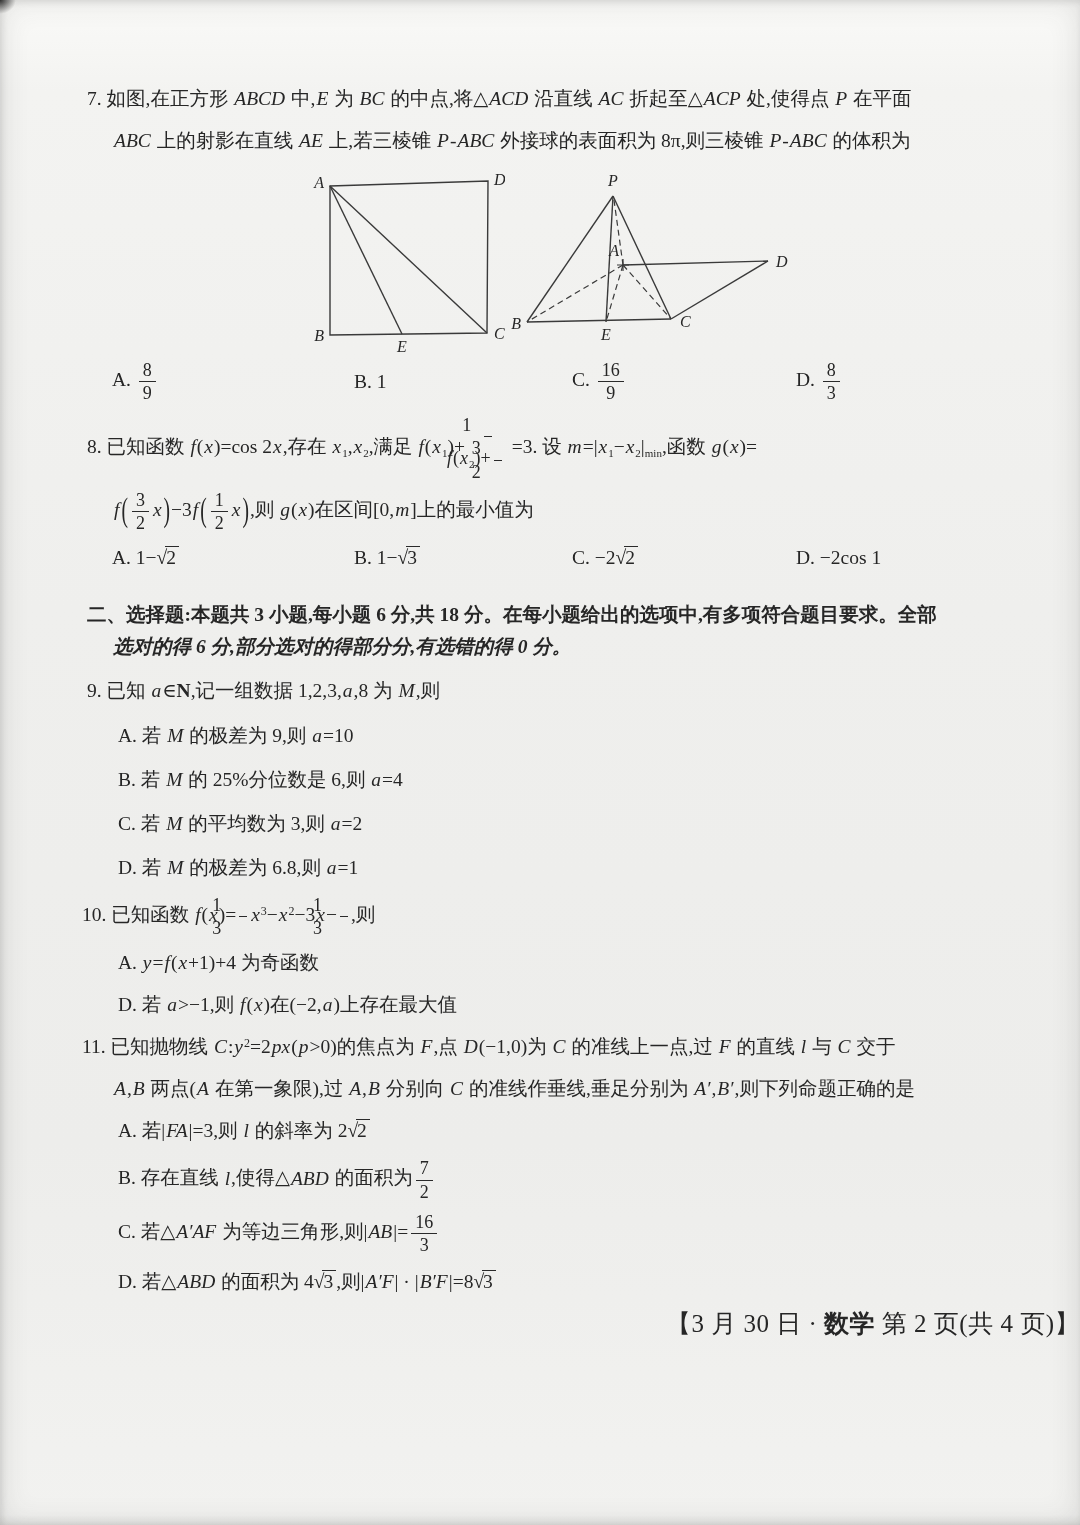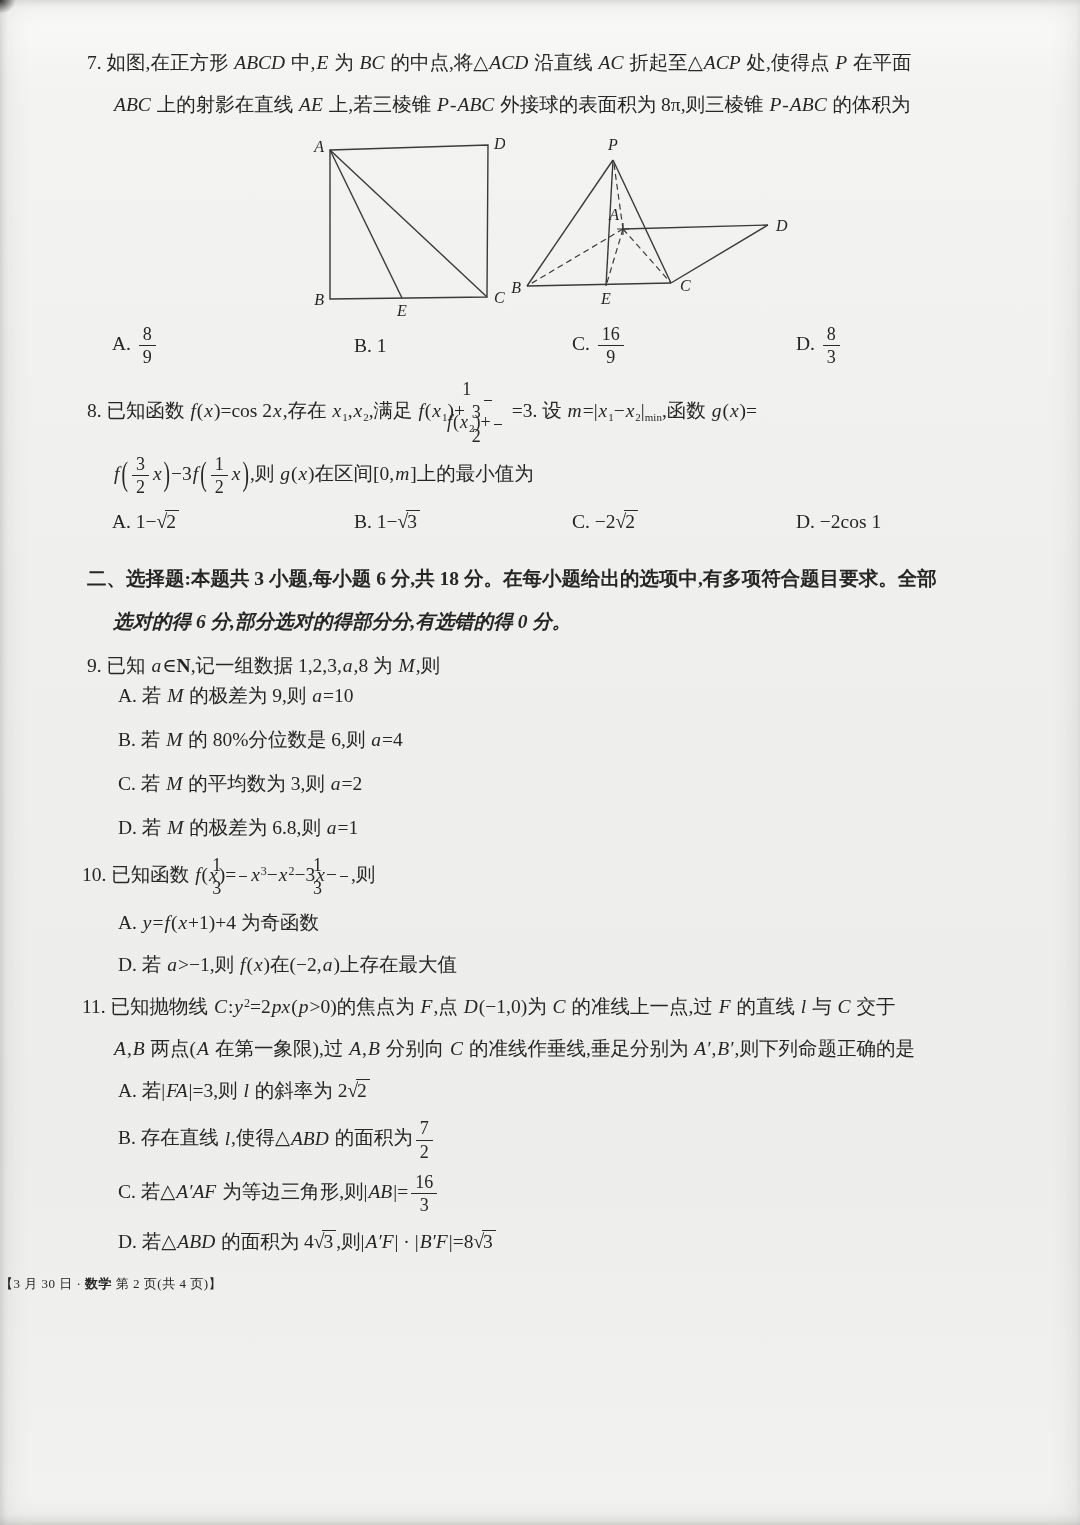--- a/index.html
+++ b/index.html
@@ -1,21 +1,21 @@
 <!DOCTYPE html>
 <html><head>
 <meta charset="utf-8">
 <style>
   html,body{margin:0;padding:0;}
   body{width:1080px;height:1525px;overflow:hidden;background:#e9e9e7;}
   .page{
     position:relative;width:1080px;height:1525px;box-sizing:border-box;
     background:linear-gradient(180deg,#fafaf8 0%,#f3f3f1 6%,#efefed 40%,#ededeb 75%,#f2f2f0 100%);
     box-shadow:inset 0 0 30px rgba(60,60,55,.14), inset 2px 2px 6px rgba(40,40,40,.12);
-    padding-top:48px;
+    padding-top:84px;
     font-family:"Liberation Serif","DejaVu Serif",serif;
     color:#262626;
   }
   .page::before{content:"";position:absolute;left:0;top:0;width:16px;height:14px;
     background:radial-gradient(ellipse at 0 0,rgba(20,20,20,.85),rgba(20,20,20,0) 70%);}
   .page::after{content:"";position:absolute;left:0;bottom:0;width:100%;height:10px;
     background:linear-gradient(0deg,rgba(80,80,75,.10),rgba(80,80,75,0));}
 
   .line{font-size:19.5px;line-height:30px;}
   .x{font-family:"Liberation Serif","DejaVu Serif",serif;}
@@ -38,24 +38,24 @@
   .cont{padding-left:113px;}
   .opt{padding-left:118px;}
   .sec{padding-left:113px;text-indent:-26px;font-weight:700;}
   .sec2{padding-left:113px;font-weight:700;font-style:italic;}
   .optrow{display:grid;grid-template-columns:242px 218px 224px auto;padding-left:112px;
           align-items:center;font-size:19.5px;line-height:30px;}
   .optcell{white-space:nowrap;}
   .figrow{display:flex;padding-left:290px;margin-bottom:4px;height:190px;align-items:flex-start;}
   .figlabel text{font-size:16px;font-style:italic;fill:#262626;
       font-family:"Liberation Serif","DejaVu Serif",serif;}
-  .footer{text-align:left;font-size:13px;margin-top:10px;letter-spacing:.5px;}
+  .footer{text-align:right;font-size:25px;margin-top:10px;letter-spacing:.5px;}
 
   .mb8{margin-bottom:8px}.mb10{margin-bottom:10px}.mb12{margin-bottom:12px}
-  .mb13{margin-bottom:13px}.mb14{margin-bottom:14px}.mb15{}
+  .mb13{margin-bottom:2px}.mb14{margin-bottom:14px}.mb15{margin-bottom:15px}
   .mb16{margin-bottom:27px}
 </style>
 </head>
 <body>
 
 <div class="page">
   <div id="content">
       <div class="line q1 mb12"><span class="x">7. 如图,在正方形 </span><span class="m">ABCD</span><span class="x"> 中,</span><span class="m">E</span><span class="x"> 为 </span><span class="m">BC</span><span class="x"> 的中点,将△</span><span class="m">ACD</span><span class="x"> 沿直线 </span><span class="m">AC</span><span class="x"> 折起至△</span><span class="m">ACP</span><span class="x"> 处,使得点 </span><span class="m">P</span><span class="x"> 在平面</span></div>
       <div class="line cont mb10"><span class="m">ABC</span><span class="x"> 上的射影在直线 </span><span class="m">AE</span><span class="x"> 上,若三棱锥 </span><span class="m">P</span><span class="x">-</span><span class="m">ABC</span><span class="x"> 外接球的表面积为 8π,则三棱锥 </span><span class="m">P</span><span class="x">-</span><span class="m">ABC</span><span class="x"> 的体积为</span></div>
       <div class="figrow">
@@ -133,21 +133,21 @@
       <div class="optrow mb16">
         <div class="optcell"><span class="x">A. 1−</span><span class="sqrt"><span class="rad">√</span><span class="radbar"><span class="x">2</span></span></span></div>
         <div class="optcell"><span class="x">B. 1−</span><span class="sqrt"><span class="rad">√</span><span class="radbar"><span class="x">3</span></span></span></div>
         <div class="optcell"><span class="x">C. −2</span><span class="sqrt"><span class="rad">√</span><span class="radbar"><span class="x">2</span></span></span></div>
         <div class="optcell"><span class="x">D. −2cos 1</span></div>
       </div>
       <div class="line sec mb13"><span class="b">二、选择题:本题共 3 小题,每小题 6 分,共 18 分。在每小题给出的选项中,有多项符合题目要求。全部</span></div>
       <div class="line sec2 mb14"><span class="b">选对的得 6 分,部分选对的得部分分,有选错的得 0 分。</span></div>
       <div class="line q1 mb15"><span class="x">9. 已知 </span><span class="m">a</span><span class="x">∈</span><span class="bm">N</span><span class="x">,记一组数据 1,2,3,</span><span class="m">a</span><span class="x">,8 为 </span><span class="m">M</span><span class="x">,则</span></div>
       <div class="line opt mb14"><span class="x">A. 若 </span><span class="m">M</span><span class="x"> 的极差为 9,则 </span><span class="m">a</span><span class="x">=10</span></div>
-      <div class="line opt mb14"><span class="x">B. 若 </span><span class="m">M</span><span class="x"> 的 80%分位数是 6,则 </span><span class="m">a</span><span class="x">=4</span></div>
+      <div class="line opt mb14"><span class="x">B. 若 </span><span class="m">M</span><span class="x"> 的 25%分位数是 6,则 </span><span class="m">a</span><span class="x">=4</span></div>
       <div class="line opt mb14"><span class="x">C. 若 </span><span class="m">M</span><span class="x"> 的平均数为 3,则 </span><span class="m">a</span><span class="x">=2</span></div>
       <div class="line opt mb12"><span class="x">D. 若 </span><span class="m">M</span><span class="x"> 的极差为 6.8,则 </span><span class="m">a</span><span class="x">=1</span></div>
       <div class="line q2 mb10"><span class="x">10. 已知函数 </span><span class="m">f</span><span class="x">(</span><span class="m">x</span><span class="x">)=</span><span class="frac">
           <span class="num"><span class="x">1</span></span>
           <span class="den"><span class="x">3</span></span>
         </span><span class="m">x</span><sup class="sp">3</sup><span class="x">−</span><span class="m">x</span><sup class="sp">2</sup><span class="x">−3</span><span class="m">x</span><span class="x">−</span><span class="frac">
           <span class="num"><span class="x">1</span></span>
           <span class="den"><span class="x">3</span></span>
         </span><span class="x">,则</span></div>
       <div class="line opt mb12"><span class="x">A. </span><span class="m">y</span><span class="x">=</span><span class="m">f</span><span class="x">(</span><span class="m">x</span><span class="x">+1)+4 为奇函数</span></div>

